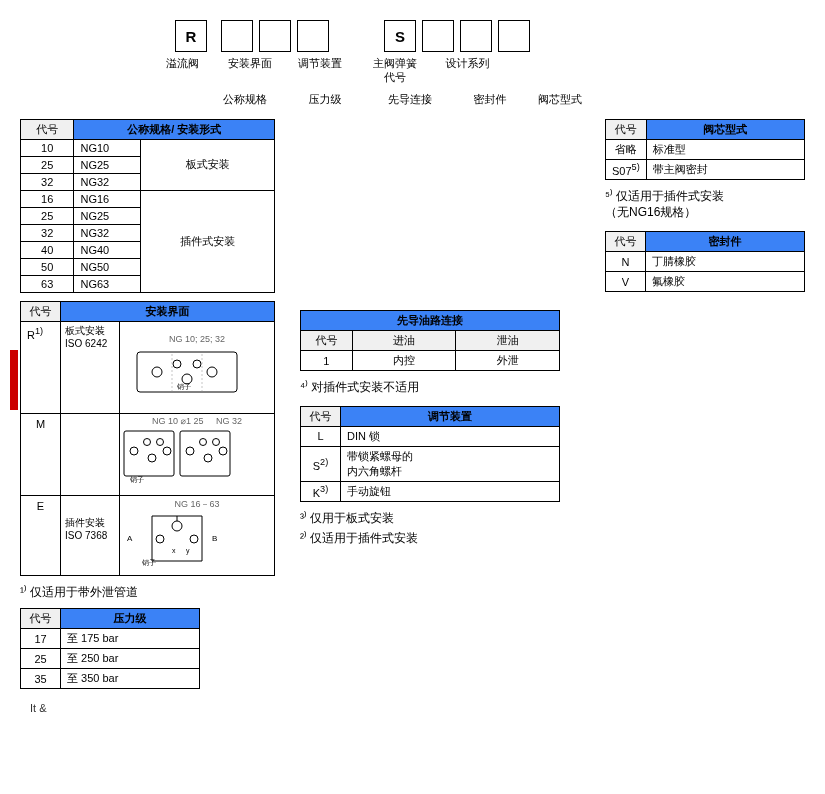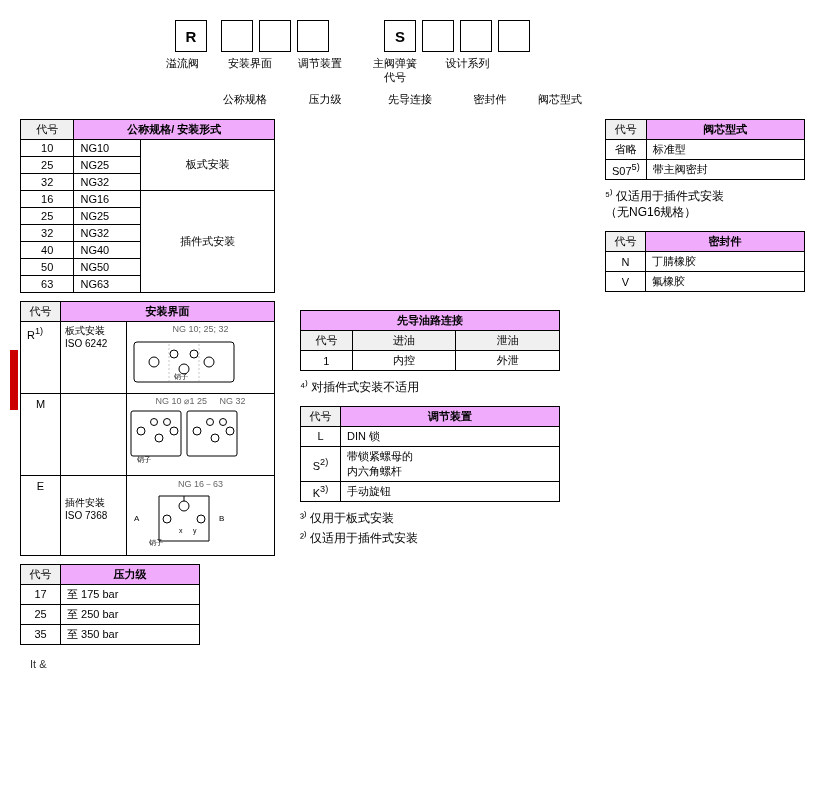--- a/index.html
+++ b/index.html
@@ -23,21 +23,21 @@
       border: 1px solid #000;
       padding: 2px 6px;
       vertical-align: middle;
     }
     table th {
       background: #f0f0f0;
       font-weight: normal;
       text-align: center;
     }
     .table-title {
-      background: #f0abfc;
+      background: #3b82f6;
       font-weight: bold;
       text-align: center;
     }
     .col-code { width: 40px; text-align: center; }
 
     
     .red-marker {
       position: absolute;
       left: 0;
       top: 340px;
@@ -173,21 +173,21 @@
 
         <table style="width:255px; margin-top:6px;">
           <tbody>
               <tr>
             <th class="col-code">代号</th>
             <th colspan="2" class="table-title">安装界面</th>
           </tr>
           <tr>
             <td style="vertical-align:top;padding-top:4px;">R<sup>1)</sup></td>
             <td style="vertical-align:top;font-size:10px;padding:2px 4px;">板式安装<br>ISO 6242</td>
-            <td style="padding:2px;">
+            <td style="padding:12px;">
               <div style="font-size:9px;text-align:center;color:#666;">NG 10; 25; 32</div>
               <svg width="110" height="55" viewBox="0 0 110 55">
 
                 <rect x="5" y="8" width="100" height="40" rx="3" fill="none" stroke="#000" stroke-width="1"></rect>
 
                 <circle cx="25" cy="28" r="5" fill="none" stroke="#000" stroke-width="1"></circle>
                 <circle cx="45" cy="20" r="4" fill="none" stroke="#000" stroke-width="1"></circle>
                 <circle cx="65" cy="20" r="4" fill="none" stroke="#000" stroke-width="1"></circle>
                 <circle cx="55" cy="35" r="5" fill="none" stroke="#000" stroke-width="1"></circle>
                 <circle cx="80" cy="28" r="5" fill="none" stroke="#000" stroke-width="1"></circle>
@@ -242,20 +242,21 @@
                 <text x="50" y="42" font-size="7" fill="#000">x</text>
                 <text x="64" y="42" font-size="7" fill="#000">y</text>
                 <text x="20" y="54" font-size="7" fill="#000">销子</text>
 
                 <line x1="55" y1="5" x2="55" y2="10" stroke="#000" stroke-width="1"></line>
               </svg>
             </td>
           </tr>
         </tbody>
           </table>
+        <div class="footnote">¹⁾ 仅适用于带外泄管道</div>
 
         <table style="width:180px; margin-top:8px;">
           <tbody>
               <tr>
             <th class="col-code">代号</th>
             <th class="table-title">压力级</th>
           </tr>
           <tr>
             <td class="col-code">17</td>
             <td>至 175 bar</td>

